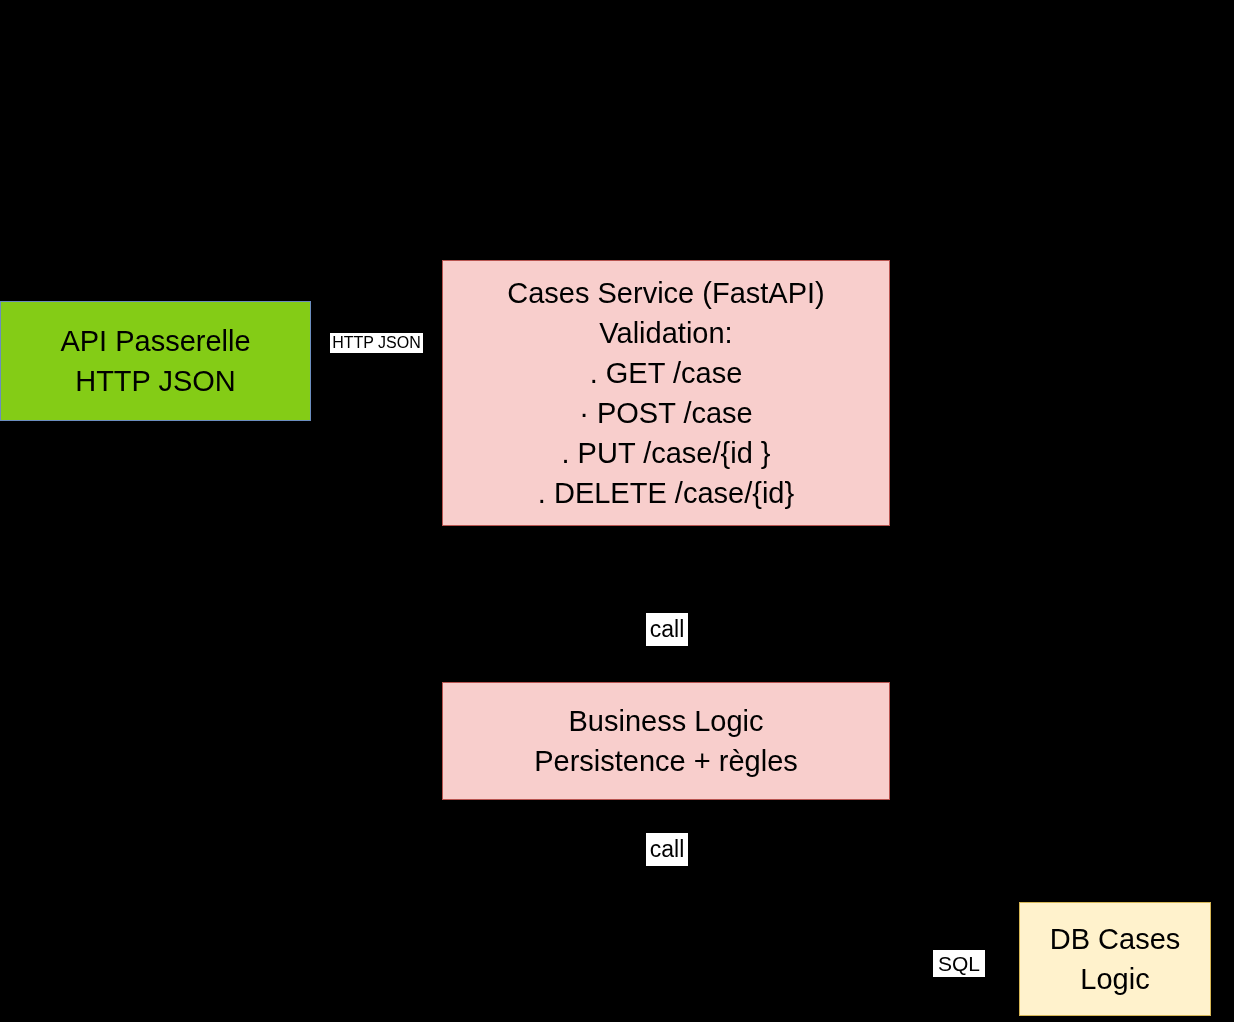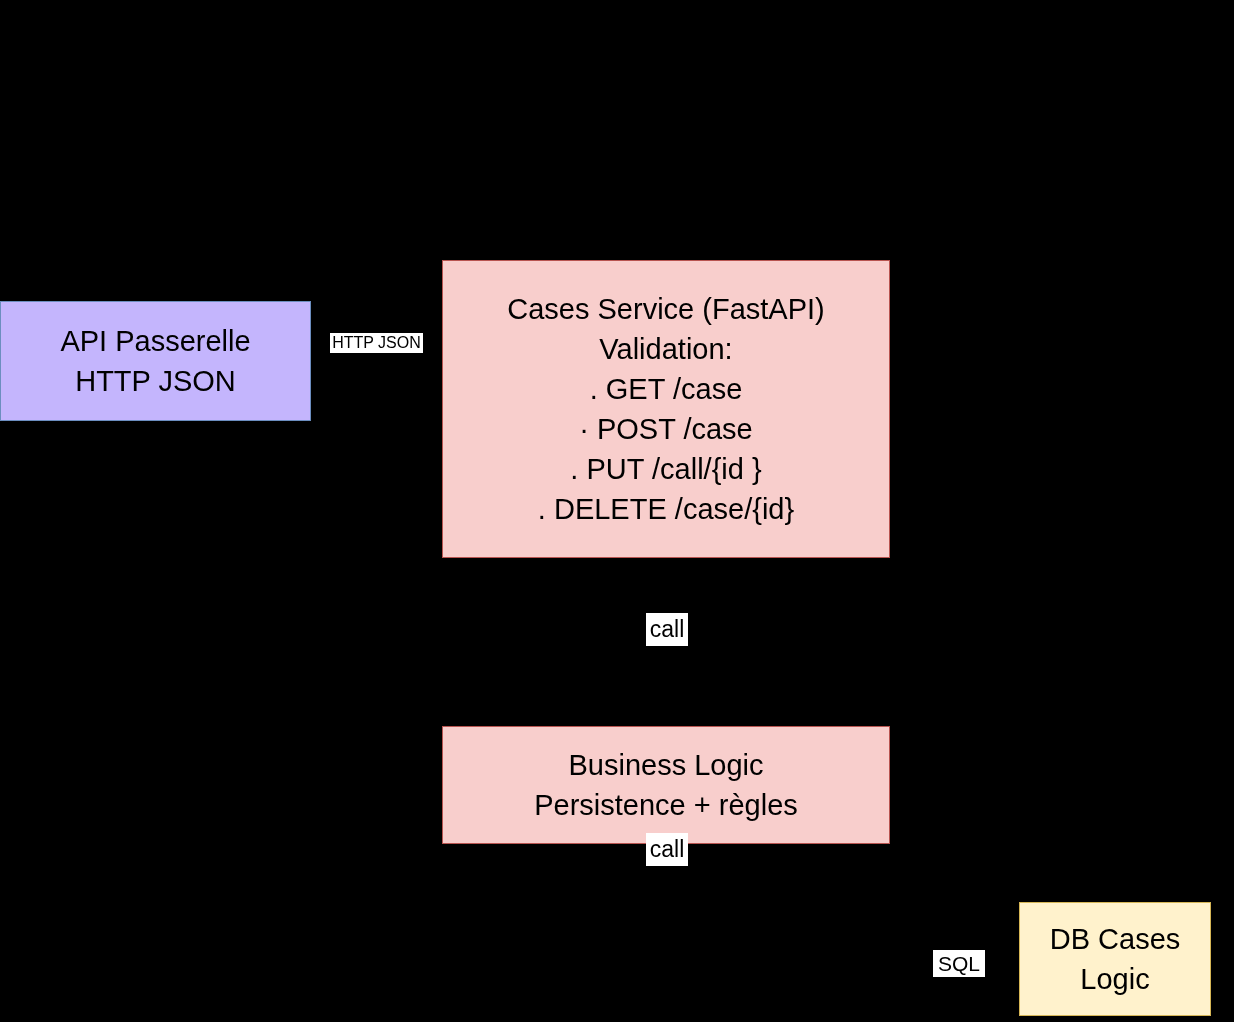--- a/index.html
+++ b/index.html
@@ -24,33 +24,32 @@
     flex-direction: column;
     justify-content: center;
     align-items: center;
     text-align: center;
     font-size: 29px;
     line-height: 40px;
     color: #000000;
   }
   .node-blue {
     left: 0px; top: 301px; width: 311px; height: 120px;
-    background: #c4b5fd;
+    background: #84cc16;
     border-color: #6c8ebf;
   }
   .node-cases {
-    left: 442px; top: 260px; width: 448px; height: 298px;
+    left: 442px; top: 260px; width: 448px; height: 266px;
     background: #f8cecc;
     border-color: #b85450;
   }
   .node-business {
     left: 442px; top: 682px; width: 448px; height: 118px;
     background: #f8cecc;
     border-color: #b85450;
-    margin-top: 44px;
   }
   .node-persistence {
     left: 442px; top: 901px; width: 448px; height: 117px;
     background: #f8cecc;
     border-color: #b85450;
   }
   .node-db {
     left: 1019px; top: 902px; width: 192px; height: 114px;
     background: #fff2cc;
     border-color: #d6b656;
@@ -94,21 +93,21 @@
     <span class="line">HTTP JSON</span>
   </div>
 
   <div class="edge-label label-http-json">HTTP JSON</div>
 
   <div class="node node-cases">
     <span class="line">Cases Service (FastAPI)</span>
     <span class="line">Validation:</span>
     <span class="line">. GET /case</span>
     <span class="line">· POST /case</span>
-    <span class="line">. PUT /call/{id }</span>
+    <span class="line">. PUT /case/{id }</span>
     <span class="line">. DELETE /case/{id}</span>
   </div>
 
   <div class="edge-label label-call-1">call</div>
 
   <div class="node node-business">
     <span class="line">Business Logic</span>
     <span class="line">Persistence + règles</span>
   </div>
 

